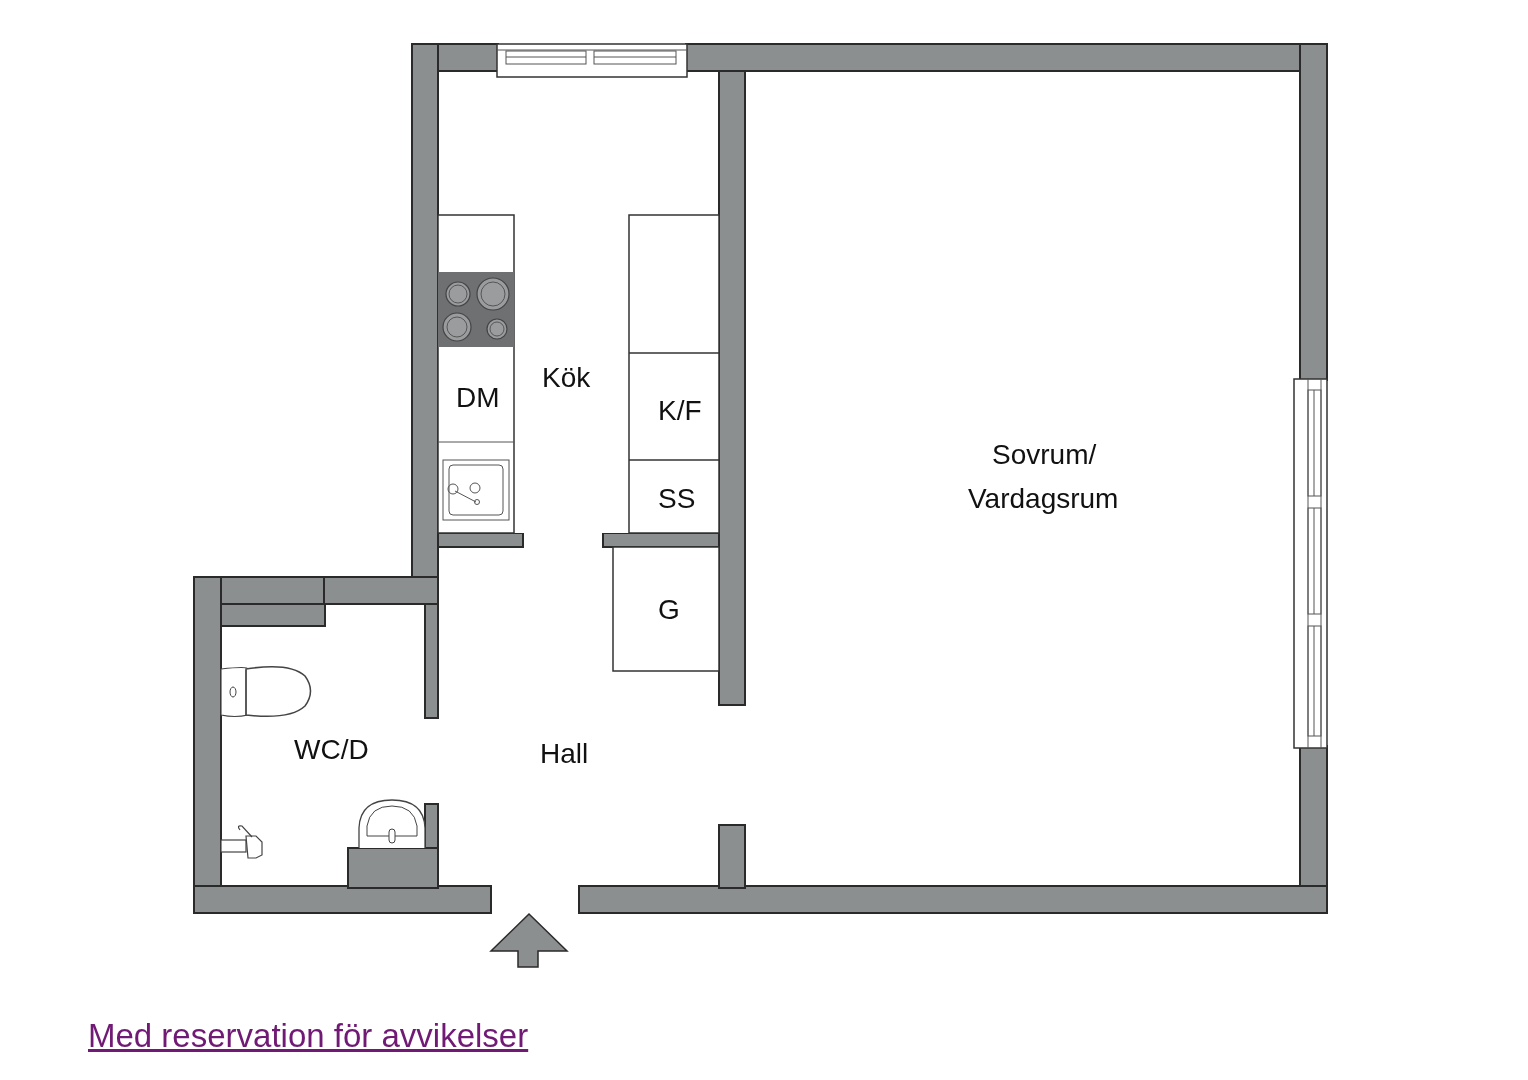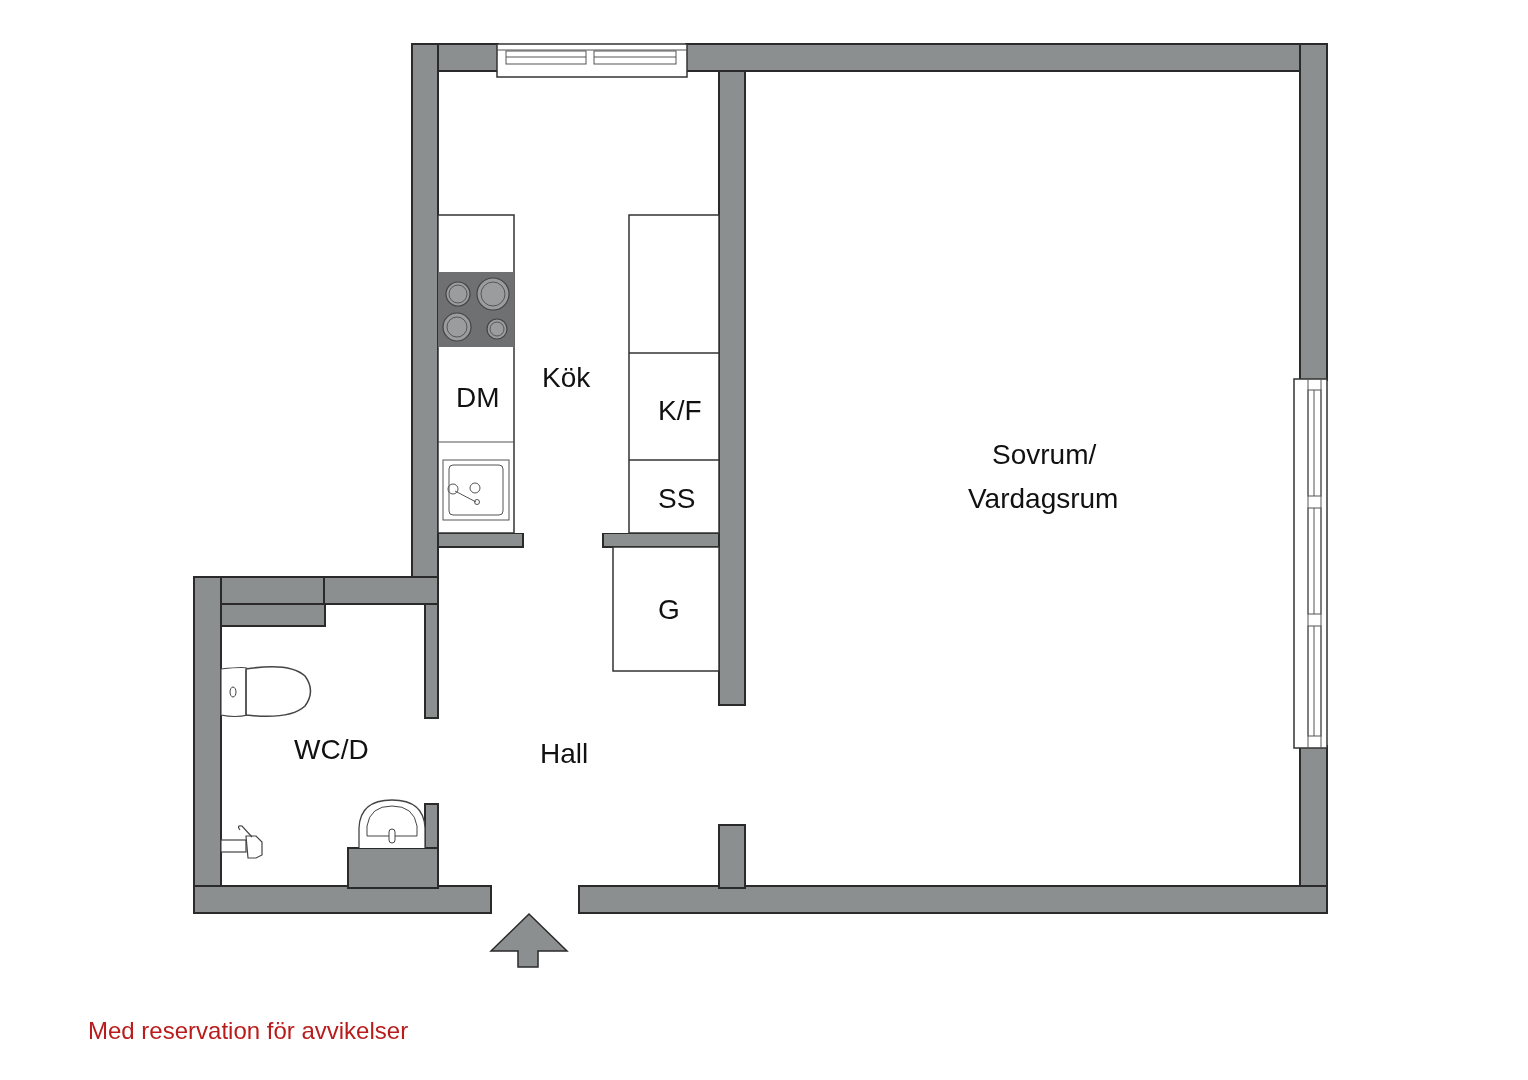--- a/index.html
+++ b/index.html
@@ -2,21 +2,21 @@
 <html><head>
 <meta charset="utf-8">
 <style>
   html, body { margin: 0; padding: 0; background: #ffffff; }
   body { width: 1528px; height: 1080px; position: relative; overflow: hidden; font-family: "Liberation Sans", sans-serif; }
   #plan { position: absolute; left: 0; top: 0; }
   .wall { fill: #8c8f90; stroke: #2a2a2a; stroke-width: 2; }
   .fixture { fill: #ffffff; stroke: #333333; stroke-width: 1.5; }
   .thin { fill: none; stroke: #555555; stroke-width: 1; }
   .label { font-family: "Liberation Sans", sans-serif; font-size: 28px; fill: #111111; }
-  .disclaimer { position: absolute; left: 88px; top: 1017px; font-size: 24px; color: #b91c1c; font-family: "Liberation Sans", sans-serif; }
+  .disclaimer { position: absolute; left: 88px; top: 1017px; font-size: 33px; color: #701a75; font-family: "Liberation Sans", sans-serif; text-decoration: underline; }
 </style>
 </head>
 <body>
 
 <svg id="plan" width="1528" height="1080" viewBox="0 0 1528 1080" xmlns="http://www.w3.org/2000/svg">
 
   <g>
 
     <rect class="wall" x="412" y="44" width="86" height="27"></rect>
 

